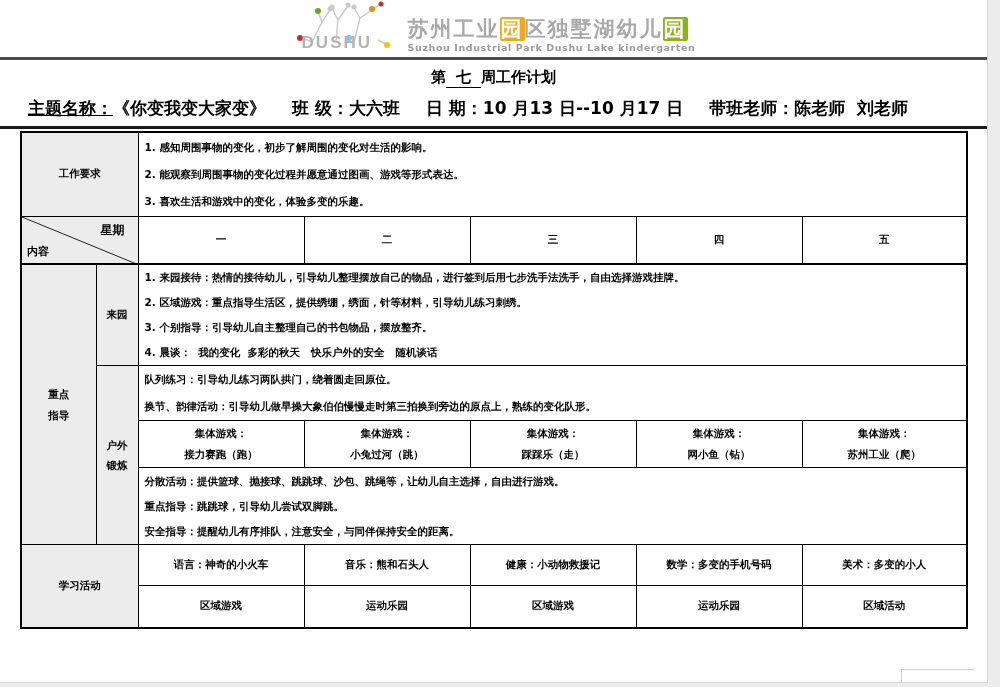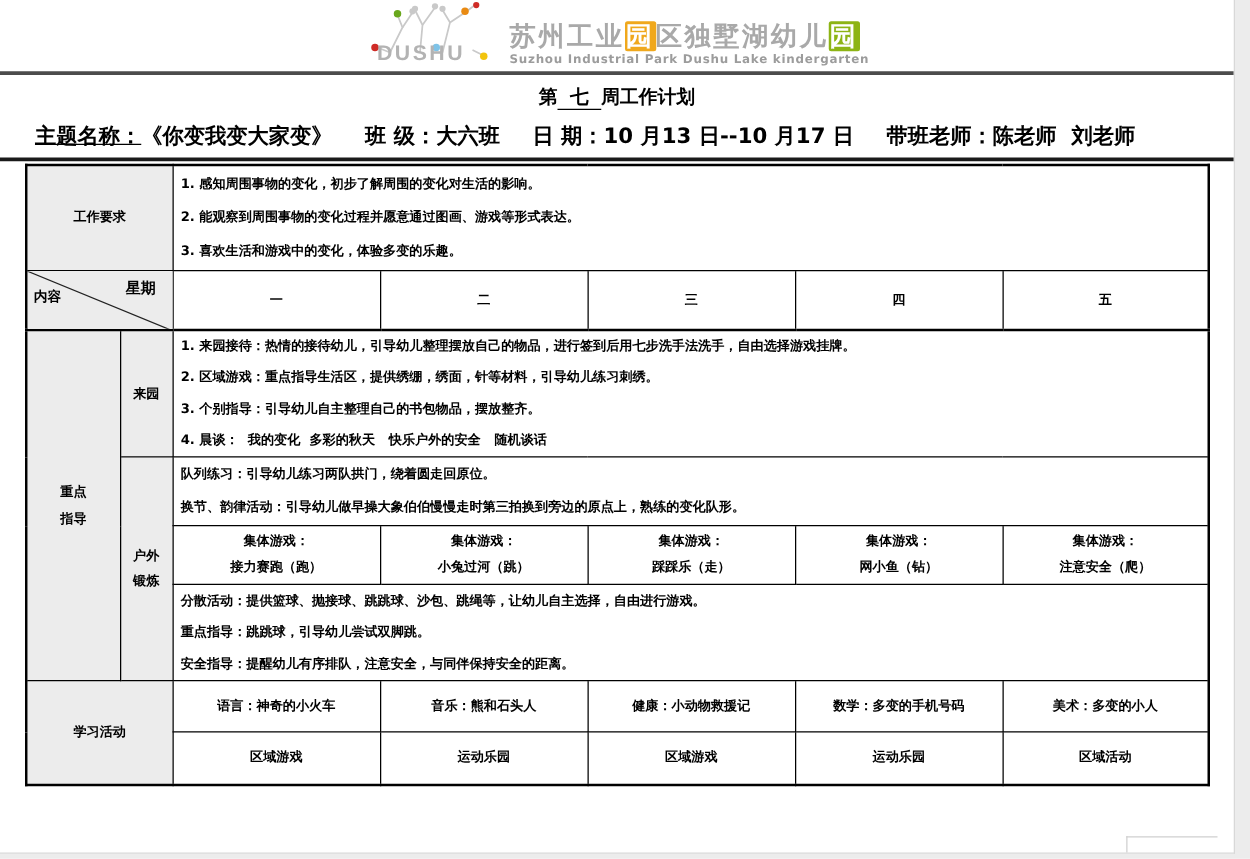--- a/index.html
+++ b/index.html
@@ -59,21 +59,21 @@
   .req .lines div{line-height:27px;}
   .arrival .lines div{line-height:25px;}
   .drill .lines div{line-height:27px;}
   .free .lines div{line-height:25px;}
   tr.days-row td{border-bottom:2px solid #000;}
   td.day{ text-align:center;font-size:12px;background:#fff;}
   
   td.diag{position:relative;background:#ececec;padding:0;}
   td.diag svg{position:absolute;left:0;top:0;}
   .diag-top{position:absolute;right:13px;top:5px;font-size:12px;font-weight:bold;}
-  .diag-bottom{position:absolute;left:5px;bottom:18px;font-size:11px;font-weight:bold;}
+  .diag-bottom{position:absolute;left:5px;bottom:4px;font-size:11px;font-weight:bold;}
   td.game{text-align:center;line-height:21px;white-space:pre-wrap;}
   td.lesson{text-align:center;}
   td.area{text-align:center;}
   
   .next-page-corner{
     position:absolute;right:13px;bottom:-1px;width:72px;height:13px;
     border-left:1px solid #cfcfcf;border-top:1px solid #cfcfcf;
   }
 </style>
 </head>
@@ -179,21 +179,21 @@
           <div>换节、韵律活动：引导幼儿做早操大象伯伯慢慢走时第三拍换到旁边的原点上，熟练的变化队形。</div>
         </div>
       </td>
     </tr>
 
     <tr style="height:47px">
       <td class="game"><div>集体游戏：</div><div>接力赛跑（跑）</div></td>
       <td class="game"><div>集体游戏：</div><div>小兔过河（跳）</div></td>
       <td class="game"><div>集体游戏：</div><div>踩踩乐（走）</div></td>
       <td class="game"><div>集体游戏：</div><div>网小鱼（钻）</div></td>
-      <td class="game"><div>集体游戏：</div><div>注意安全（爬）</div></td>
+      <td class="game"><div>集体游戏：</div><div>苏州工业（爬）</div></td>
     </tr>
 
     <tr style="height:77px">
       <td class="content free" colspan="5">
         <div class="lines">
           <div>分散活动：提供篮球、抛接球、跳跳球、沙包、跳绳等，让幼儿自主选择，自由进行游戏。</div>
           <div>重点指导：跳跳球，引导幼儿尝试双脚跳。</div>
           <div>安全指导：提醒幼儿有序排队，注意安全，与同伴保持安全的距离。</div>
         </div>
       </td>

